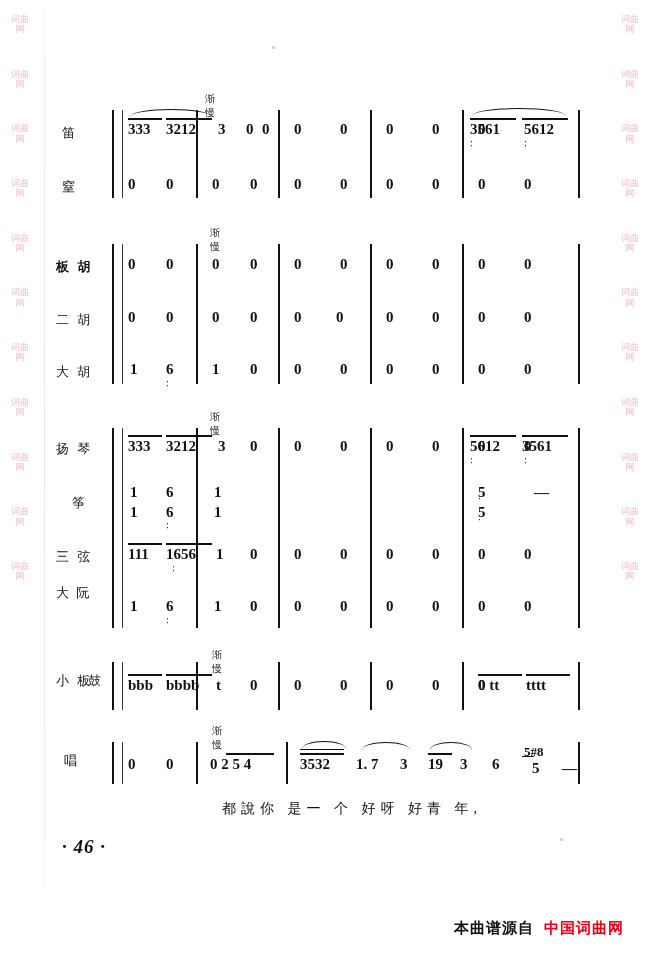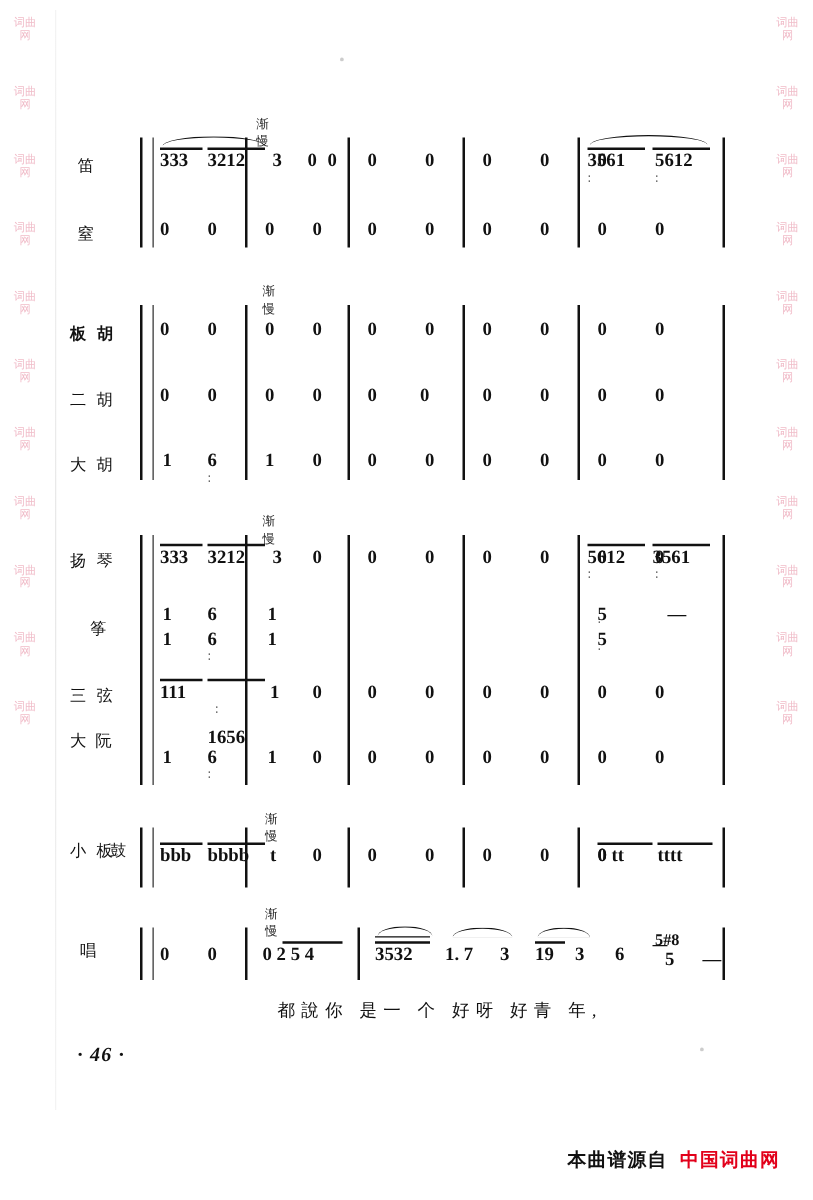--- a/index.html
+++ b/index.html
@@ -82,21 +82,21 @@
   .tie-underline{position:absolute;height:1px;background:#111;}
   .lyrics{
     position:absolute;
     font-size:14px;color:#111;
     font-family:"Liberation Serif", serif;
     letter-spacing:5px;
     white-space:nowrap;
   }
   .pagenum{
     position:absolute;
-    font-size:16px;font-style:italic;font-weight:bold;
+    font-size:19px;font-style:italic;font-weight:bold;
     font-family:"Liberation Serif", serif;
     color:#111;letter-spacing:1px;
   }
   
   .footer{
     position:absolute;left:0;right:0;bottom:22px;
     display:flex;justify-content:flex-end;align-items:center;
     padding-right:26px;gap:10px;
   }
   .footer .f1{font-size:15px;font-weight:bold;color:#111;letter-spacing:1px;}
@@ -278,21 +278,21 @@
   <div class="dotgrp" style="left:166px;top:522px;">· ·</div>
   <div class="cell" style="left:478px;top:484px;">5</div>
   <div class="cell" style="left:478px;top:504px;">5</div>
   <div class="cell" style="left:534px;top:484px;">—</div>
   <div class="dotgrp" style="left:478px;top:497px;">·</div>
   <div class="dotgrp" style="left:478px;top:518px;">·</div>
 
   <div class="beam" style="left:128px;top:543px;width:34px;"></div>
   <div class="beam" style="left:166px;top:543px;width:46px;"></div>
   <div class="cell" style="left:128px;top:546px;">111</div>
-  <div class="cell" style="left:166px;top:546px;margin-top:36px;">1656</div>
+  <div class="cell" style="left:166px;top:546px;">1656</div>
   <div class="dotgrp" style="left:172px;top:565px;">· ·</div>
   <div class="cell" style="left:216px;top:546px;">1</div>
   <div class="cell" style="left:250px;top:546px;">0</div>
   <div class="cell" style="left:294px;top:546px;">0</div>
   <div class="cell" style="left:340px;top:546px;">0</div>
   <div class="cell" style="left:386px;top:546px;">0</div>
   <div class="cell" style="left:432px;top:546px;">0</div>
   <div class="cell" style="left:478px;top:546px;">0</div>
   <div class="cell" style="left:524px;top:546px;">0</div>
 

